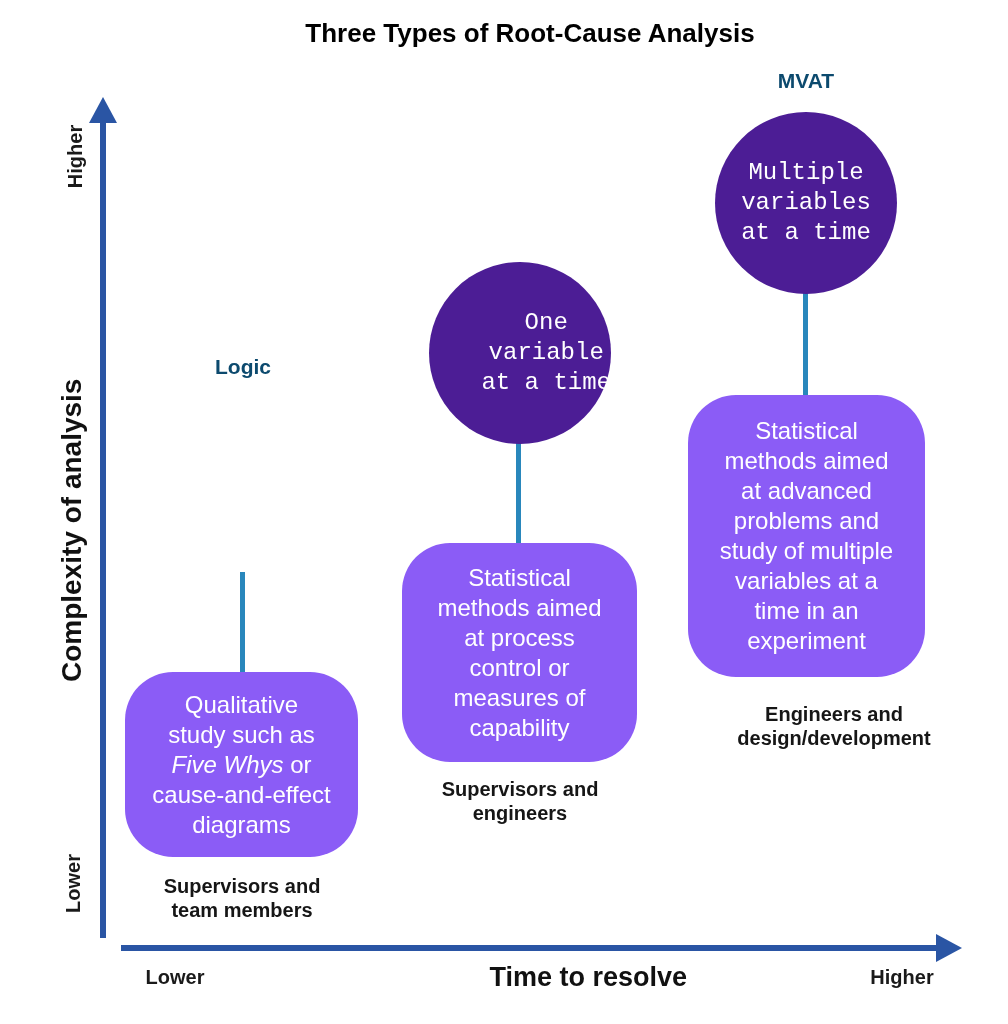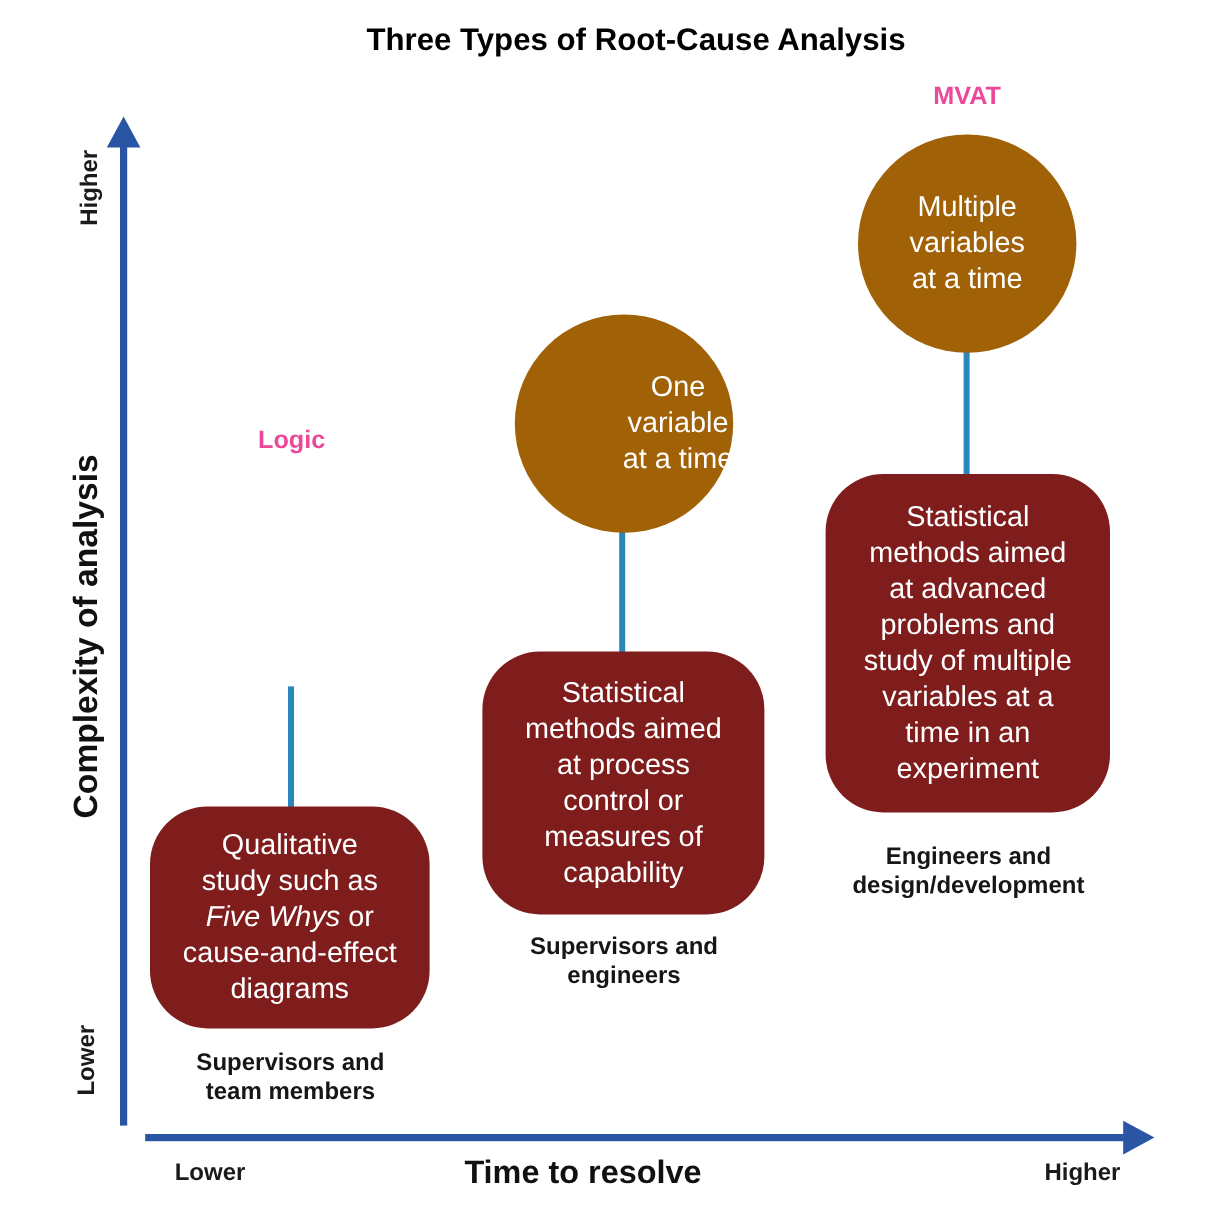--- a/index.html
+++ b/index.html
@@ -49,50 +49,50 @@
     transform: rotate(-90deg);
     text-align: center;
     white-space: nowrap;
     font-weight: bold;
   }
   .y-higher { left: 25px; top: 145px; width: 100px; font-size: 20px; }
   .y-title  { left: -78px; top: 516px; width: 300px; font-size: 28px; color: #111; }
   .y-lower  { left: 23px; top: 872px; width: 100px; font-size: 20px; }
 
   .x-lower  { left: 125px; top: 966px; width: 100px; text-align: center; font-size: 20px; font-weight: bold; }
-  .x-title  { left: 387px; top: 962px; width: 300px; text-align: left; font-size: 27px; font-weight: bold; color: #111; }
+  .x-title  { left: 387px; top: 962px; width: 300px; text-align: right; font-size: 27px; font-weight: bold; color: #111; }
   .x-higher { left: 852px; top: 966px; width: 100px; text-align: center; font-size: 20px; font-weight: bold; }
 
   
   .group-label {
-    text-align: center; font-size: 21px; font-weight: bold; color: #ec4899;
+    text-align: center; font-size: 21px; font-weight: bold; color: #0c4a6e;
   }
   .label-logic { left: 153px; top: 355px; width: 180px; }
   .label-ovat  { left: 429px; top: 219px; width: 180px; }
   .label-mvat  { left: 716px; top: 69px;  width: 180px; }
 
   
   .circle {
     border-radius: 50%;
-    background: #a16207;
-    display: flex; align-items: center; justify-content: center;
+    background: #4c1d95;
+    display: flex; align-items: center; justify-content: center; font-family: Liberation Mono, monospace;
   }
   .circle-logic { left: 153px; top: 396px; width: 180px; height: 180px; }
   .circle-ovat  { left: 429px; top: 262px; width: 182px; height: 182px; justify-content: flex-end; }
   .circle-mvat  { left: 715px; top: 112px; width: 182px; height: 182px; }
 
   
   .stem { width: 5px; background: #2987bc; }
   .stem-logic { left: 240px; top: 572px; height: 104px; }
   .stem-ovat  { left: 516px; top: 440px; height: 107px; }
   .stem-mvat  { left: 803px; top: 290px; height: 109px; }
 
   
   .box {
-    background: #7f1d1d;
+    background: #8b5cf6;
     border-radius: 48px;
     display: flex; align-items: center; justify-content: center;
   }
   .box-logic { left: 125px; top: 672px; width: 233px; height: 185px; }
   .box-ovat  { left: 402px; top: 543px; width: 235px; height: 219px; }
   .box-mvat  { left: 688px; top: 395px; width: 237px; height: 282px; }
 
   .shape-text {
     color: #ffffff;
     font-size: 24px;
@@ -103,21 +103,21 @@
 
   
   .caption {
     text-align: center;
     font-size: 20px; font-weight: bold; color: #161616;
     line-height: 1.2;
     white-space: pre-line;
   }
   .caption-logic { left: 117px; top: 874px; width: 250px; }
   .caption-ovat  { left: 395px; top: 777px; width: 250px; }
-  .caption-mvat  { left: 681px; top: 702px; width: 252px; }
+  .caption-mvat  { left: 708px; top: 702px; width: 252px; }
 </style>
 </head>
 <body>
 
 <div id="canvas">
 
   <div class="abs title">Three Types of Root-Cause Analysis</div>
 
   <div class="abs y-axis-line"></div>
   <div class="abs y-axis-arrow"></div>

